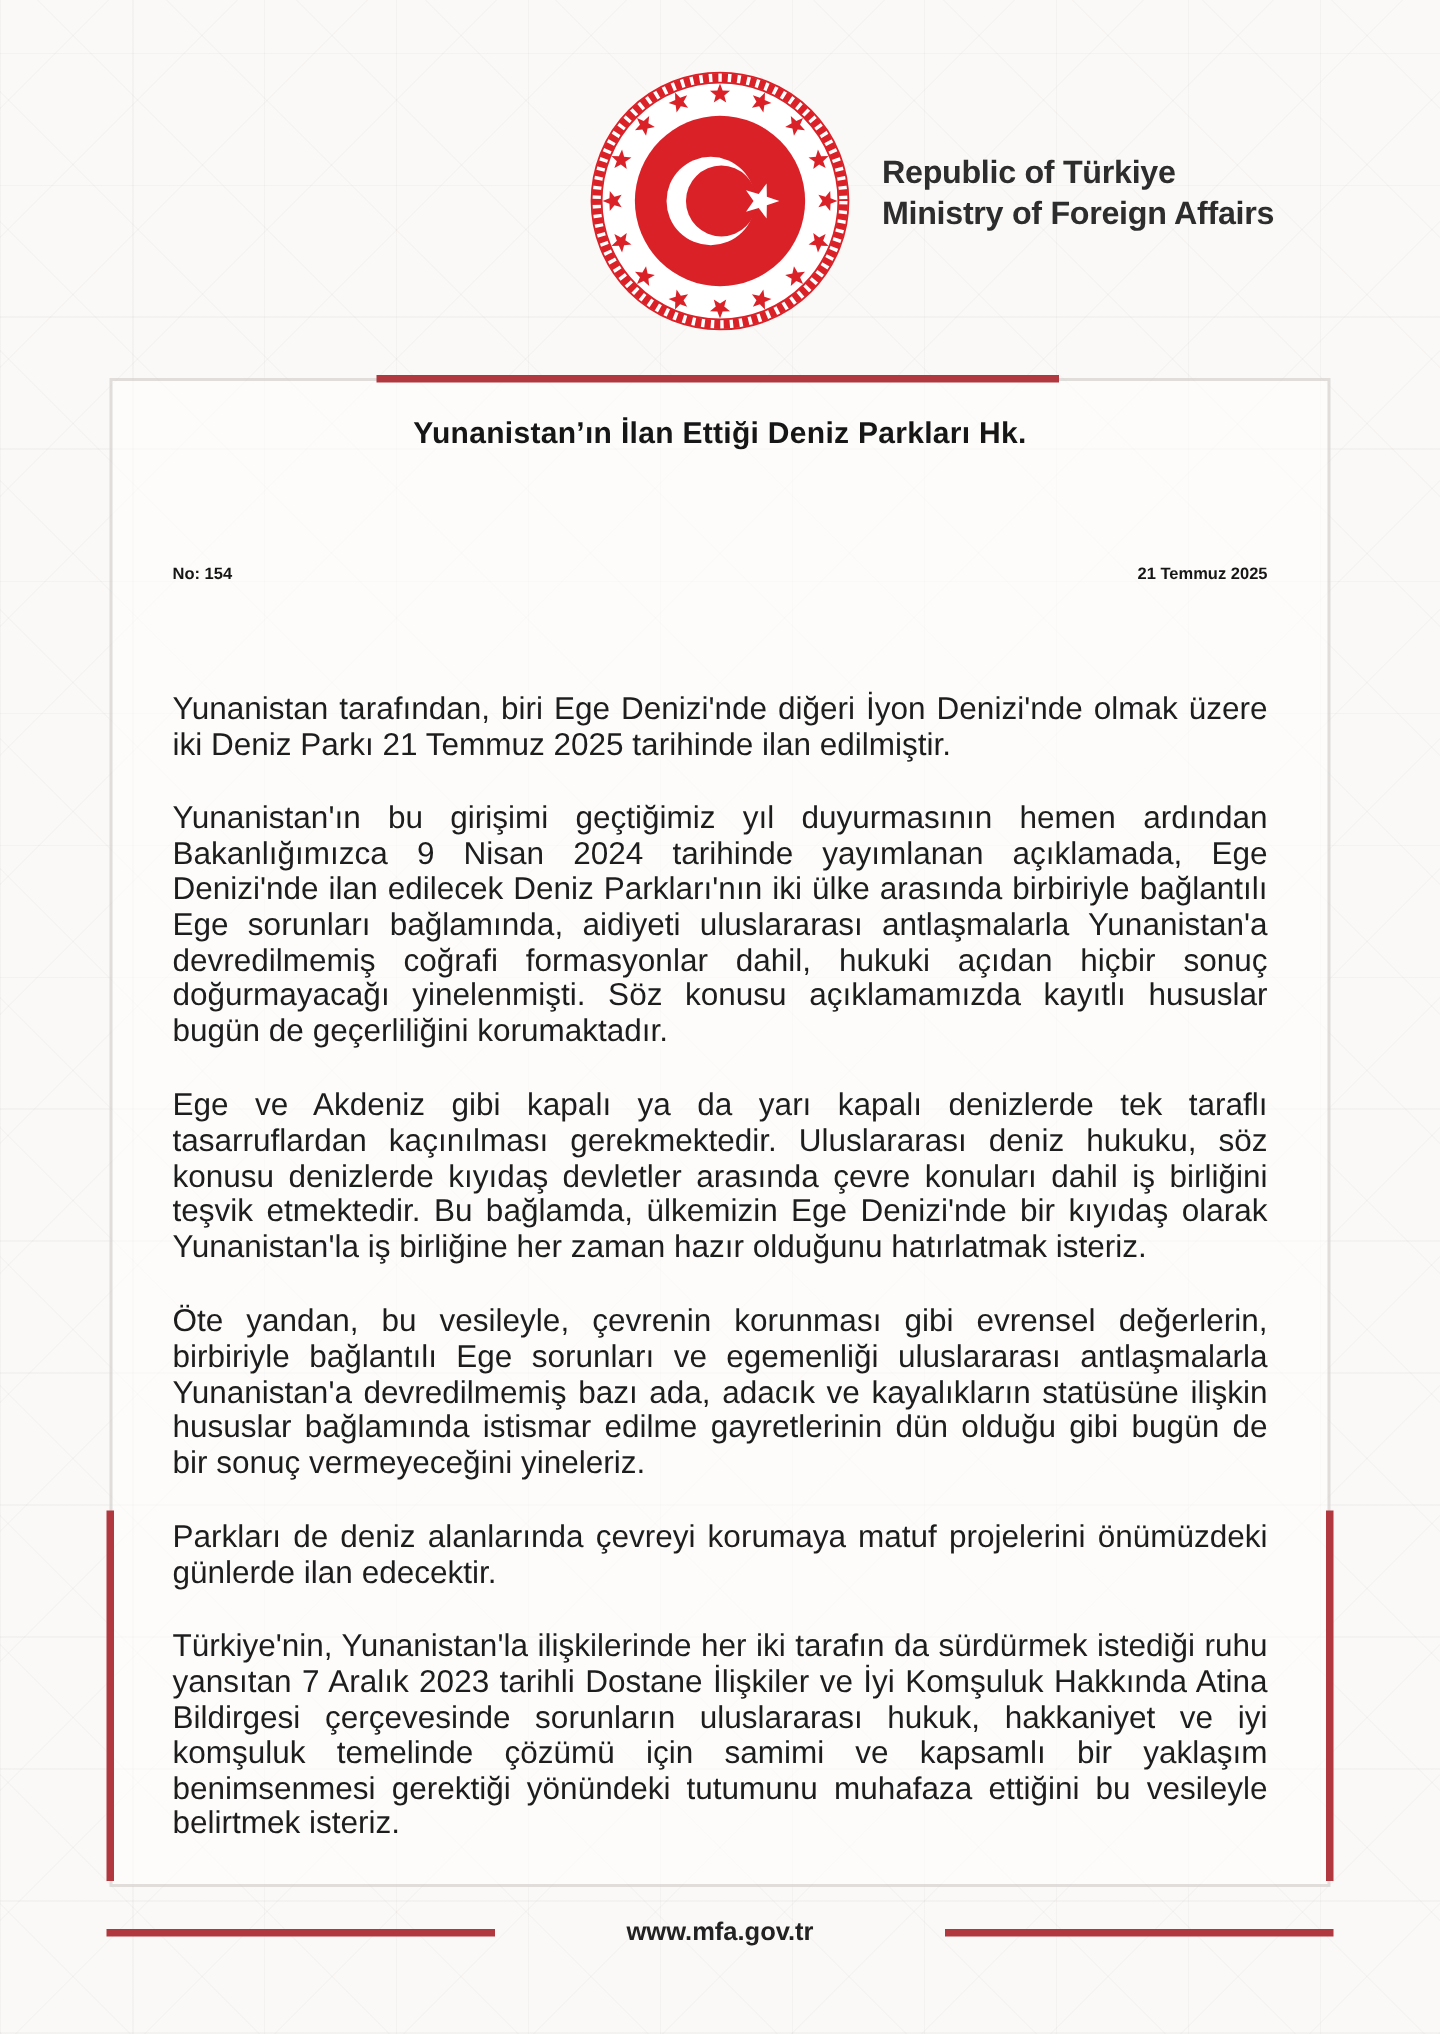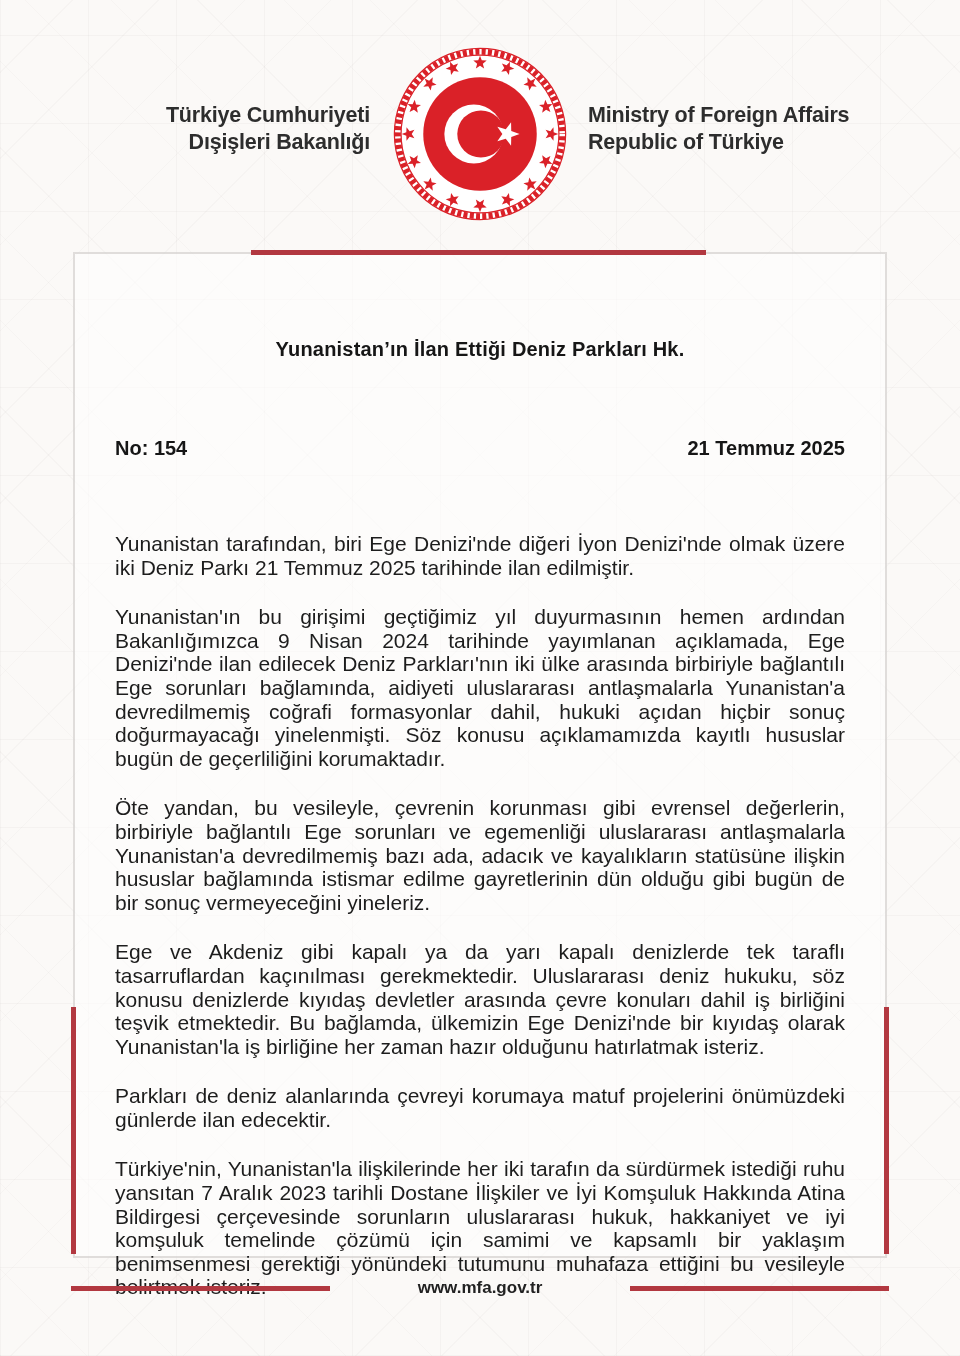--- a/index.html
+++ b/index.html
@@ -45,26 +45,26 @@
     position:absolute;left:73px;top:252px;width:814px;height:1006px;
     border:2px solid rgba(175,170,168,0.38);
     background:rgba(255,255,255,0.55);
     padding:0 40px;
   }
   .top-red-rule{
     position:absolute;left:251px;top:250px;width:455px;height:5px;
     background:var(--accent);
   }
   .doc-title{
-    margin-top:84px;text-align:center;
+    margin-top:24px;text-align:center;
     font-size:20px;font-weight:bold;letter-spacing:0.2px;color:#161616;
   }
   .meta-row{
     margin-top:76px;display:flex;justify-content:space-between;
-    font-size:20px;font-weight:bold;color:#161616;
+    font-size:11px;font-weight:bold;color:#161616;
   }
   .paragraphs{
     margin-top:72px;
     font-size:21px;line-height:23.6px;text-align:justify;color:var(--ink);
   }
   .paragraphs p + p{margin-top:26px;}
 
   
   .red-bracket{
     position:absolute;left:71px;top:1007px;width:818px;height:247px;
@@ -79,24 +79,20 @@
   .footer-url{
     width:300px;text-align:center;
     font-size:17px;font-weight:600;color:#222;
   }
 </style>
 </head>
 <body>
 
 <div id="canvas">
 
-  <div class="header-left">
-    <div>Türkiye Cumhuriyeti</div>
-    <div>Dışişleri Bakanlığı</div>
-  </div>
 
   <div class="emblem">
     <svg viewBox="0 0 200 200" width="176" height="176" aria-hidden="true">
       <circle cx="100" cy="100" r="98" fill="#ffffff"></circle>
 
       <circle cx="100" cy="100" r="93.5" fill="none" stroke="var(--emblem-red)" stroke-width="7"></circle>
       <circle cx="100" cy="100" r="93.5" fill="none" stroke="#ffffff" stroke-width="8" stroke-dasharray="2.6 4.6"></circle>
       <circle cx="100" cy="100" r="97.3" fill="none" stroke="var(--emblem-red)" stroke-width="1.4"></circle>
       <circle cx="100" cy="100" r="89.7" fill="none" stroke="var(--emblem-red)" stroke-width="1.4"></circle>
 
@@ -120,35 +116,35 @@
         </g>
 
       <circle cx="100" cy="100" r="64.5" fill="var(--emblem-red)"></circle>
       <circle cx="93" cy="100" r="33.5" fill="#ffffff"></circle>
       <circle cx="101" cy="100" r="26.8" fill="var(--emblem-red)"></circle>
       <polygon fill="#ffffff" points="145,100 135.5,103.3 135.3,113.3 129.3,105.3 119.7,108.2 125.4,100 119.7,91.8 129.3,94.7 135.3,86.7 135.5,96.7"></polygon>
     </svg>
   </div>
 
   <div class="header-right">
+    <div>Republic of Türkiye</div>
     <div>Ministry of Foreign Affairs</div>
-    <div>Republic of Türkiye</div>
   </div>
 
   <div class="page">
     <div class="doc-title">Yunanistan’ın İlan Ettiği Deniz Parkları Hk.</div>
     <div class="meta-row">
       <span>No: 154</span>
       <span>21 Temmuz 2025</span>
     </div>
     <div class="paragraphs">
         <p>Yunanistan tarafından, biri Ege Denizi'nde diğeri İyon Denizi'nde olmak üzere iki Deniz Parkı 21 Temmuz 2025 tarihinde ilan edilmiştir.</p>
         <p>Yunanistan'ın bu girişimi geçtiğimiz yıl duyurmasının hemen ardından Bakanlığımızca 9 Nisan 2024 tarihinde yayımlanan açıklamada, Ege Denizi'nde ilan edilecek Deniz Parkları'nın iki ülke arasında birbiriyle bağlantılı Ege sorunları bağlamında, aidiyeti uluslararası antlaşmalarla Yunanistan'a devredilmemiş coğrafi formasyonlar dahil, hukuki açıdan hiçbir sonuç doğurmayacağı yinelenmişti. Söz konusu açıklamamızda kayıtlı hususlar bugün de geçerliliğini korumaktadır.</p>
+        <p>Ege ve Akdeniz gibi kapalı ya da yarı kapalı denizlerde tek taraflı tasarruflardan kaçınılması gerekmektedir. Uluslararası deniz hukuku, söz konusu denizlerde kıyıdaş devletler arasında çevre konuları dahil iş birliğini teşvik etmektedir. Bu bağlamda, ülkemizin Ege Denizi'nde bir kıyıdaş olarak Yunanistan'la iş birliğine her zaman hazır olduğunu hatırlatmak isteriz.</p>
         <p>Öte yandan, bu vesileyle, çevrenin korunması gibi evrensel değerlerin, birbiriyle bağlantılı Ege sorunları ve egemenliği uluslararası antlaşmalarla Yunanistan'a devredilmemiş bazı ada, adacık ve kayalıkların statüsüne ilişkin hususlar bağlamında istismar edilme gayretlerinin dün olduğu gibi bugün de bir sonuç vermeyeceğini yineleriz.</p>
-        <p>Ege ve Akdeniz gibi kapalı ya da yarı kapalı denizlerde tek taraflı tasarruflardan kaçınılması gerekmektedir. Uluslararası deniz hukuku, söz konusu denizlerde kıyıdaş devletler arasında çevre konuları dahil iş birliğini teşvik etmektedir. Bu bağlamda, ülkemizin Ege Denizi'nde bir kıyıdaş olarak Yunanistan'la iş birliğine her zaman hazır olduğunu hatırlatmak isteriz.</p>
         <p>Parkları de deniz alanlarında çevreyi korumaya matuf projelerini önümüzdeki günlerde ilan edecektir.</p>
         <p>Türkiye'nin, Yunanistan'la ilişkilerinde her iki tarafın da sürdürmek istediği ruhu yansıtan 7 Aralık 2023 tarihli Dostane İlişkiler ve İyi Komşuluk Hakkında Atina Bildirgesi çerçevesinde sorunların uluslararası hukuk, hakkaniyet ve iyi komşuluk temelinde çözümü için samimi ve kapsamlı bir yaklaşım benimsenmesi gerektiği yönündeki tutumunu muhafaza ettiğini bu vesileyle belirtmek isteriz.</p>
       </div>
   </div>
 
   <div class="top-red-rule"></div>
   <div class="red-bracket"></div>
 
   <div class="footer-row">
     <div class="footer-line"></div>

